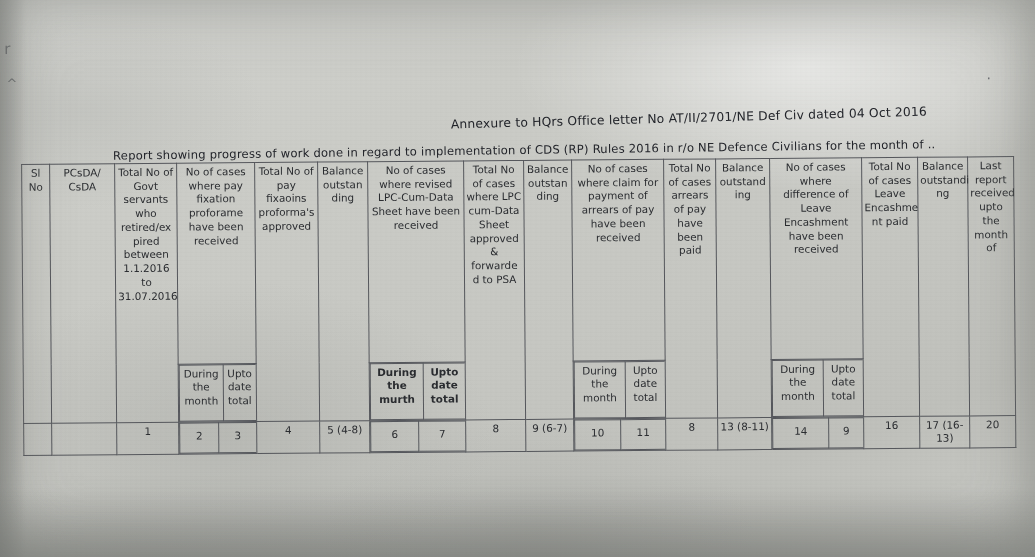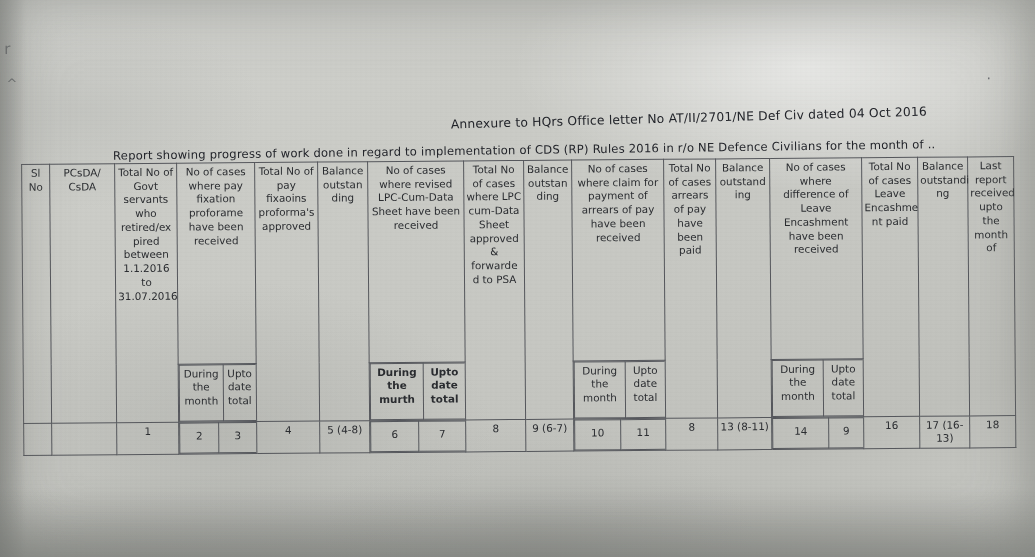--- a/index.html
+++ b/index.html
@@ -294,21 +294,21 @@
             <tbody>
                   <tr>
               <td style="vertical-align:middle;padding-top:0;margin-left:23px;">14</td>
               <td style="vertical-align:middle;padding-top:0;">9</td>
             </tr>
           </tbody>
               </table>
         </td>
         <td class="num">16</td>
         <td class="num">17 (16-13)</td>
-        <td class="num">18</td>
+        <td class="num">20</td>
       </tr>
     </tbody>
       </table>
   </div>
 
   <div class="mark" style="left:6px; top:36px; font-size:15px;">r</div>
   <div class="mark" style="left:8px; top:72px; font-size:13px;">^</div>
   <div class="mark" style="left:988px; top:70px; font-size:14px;">.</div>
 
 </div>

